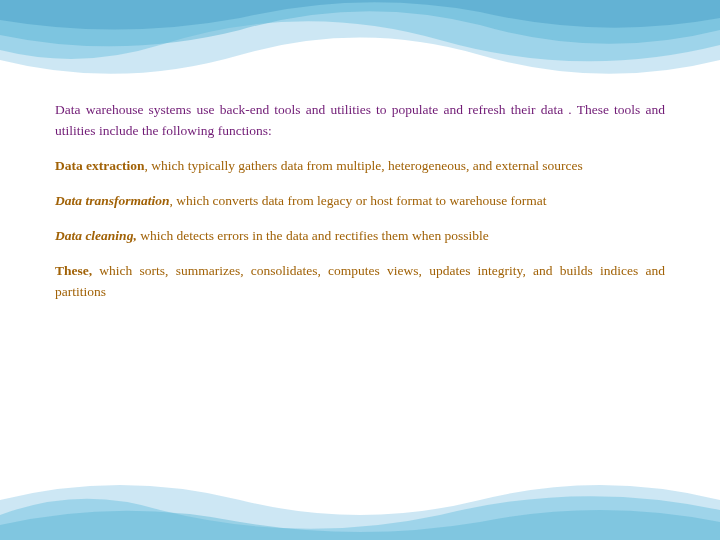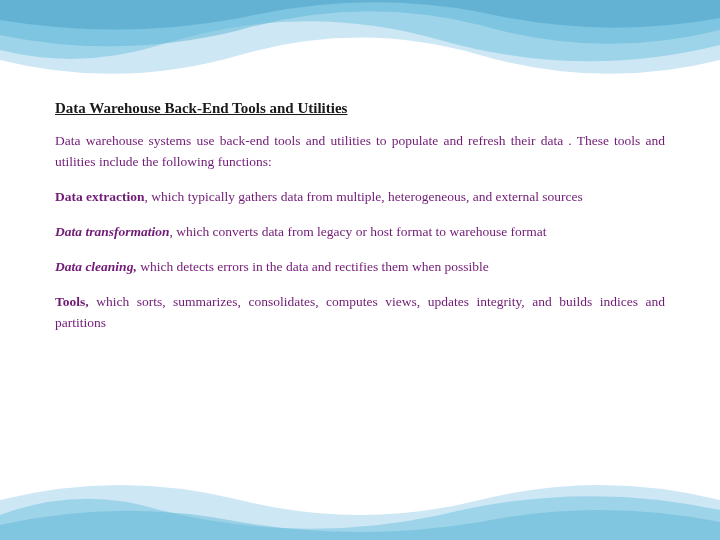--- a/index.html
+++ b/index.html
@@ -55,21 +55,21 @@
       font-size: 13.5px;
       color: #701a75;
       line-height: 1.55;
       margin-bottom: 14px;
       text-align: justify;
       font-family: 'Times New Roman', Times, serif;
     }
 
     .section {
       font-size: 13.5px;
-      color: #701a75;
+      color: #a16207;
       line-height: 1.55;
       margin-bottom: 14px;
       text-align: justify;
       font-family: 'Times New Roman', Times, serif;
     }
 
     .section-bold {
       font-weight: bold;
     }
 
@@ -97,34 +97,33 @@
 <div class="wave-bottom">
   <svg width="720" height="80" viewBox="0 0 720 80" xmlns="http://www.w3.org/2000/svg">
     <path d="M0,80 L720,80 L720,40 Q600,10 480,40 Q360,70 240,40 Q120,10 0,40 Z" fill="#b8ddf0" opacity="0.7"></path>
     <path d="M0,80 L720,80 L720,50 Q580,20 440,55 Q300,85 160,50 Q80,25 0,55 Z" fill="#7ec8e3" opacity="0.6"></path>
     <path d="M0,80 L720,80 L720,62 Q600,38 480,62 Q360,82 240,62 Q120,38 0,65 Z" fill="#5bb5d5" opacity="0.45"></path>
   </svg>
 </div>
 
 <div class="content">
 
-  <div class="title">Data Warehouse Back-End Tools and Utilities</div>
 
   <div class="intro">Data warehouse systems use back-end tools and utilities to populate and refresh their data . These tools and utilities include the following functions:</div>
 
   <div class="section">
     <span class="section-bold">Data extraction</span><span>, </span><span>which typically gathers data from multiple, heterogeneous, and external sources</span>
   </div>
 
   <div class="section">
     <span class="section-bold-italic">Data transformation</span><span>, </span><span>which converts data from legacy or host format to warehouse format</span>
   </div>
 
   <div class="section">
     <span class="section-bold-italic">Data cleaning,</span><span> which detects errors in the data and rectifies them when possible</span>
   </div>
 
   <div class="section">
-    <span class="section-bold">Tools,</span><span> which sorts, summarizes, consolidates, computes views, updates integrity, and builds indices and partitions</span>
+    <span class="section-bold">These,</span><span> which sorts, summarizes, consolidates, computes views, updates integrity, and builds indices and partitions</span>
   </div>
 
 
 </div>
 
 </body></html>

